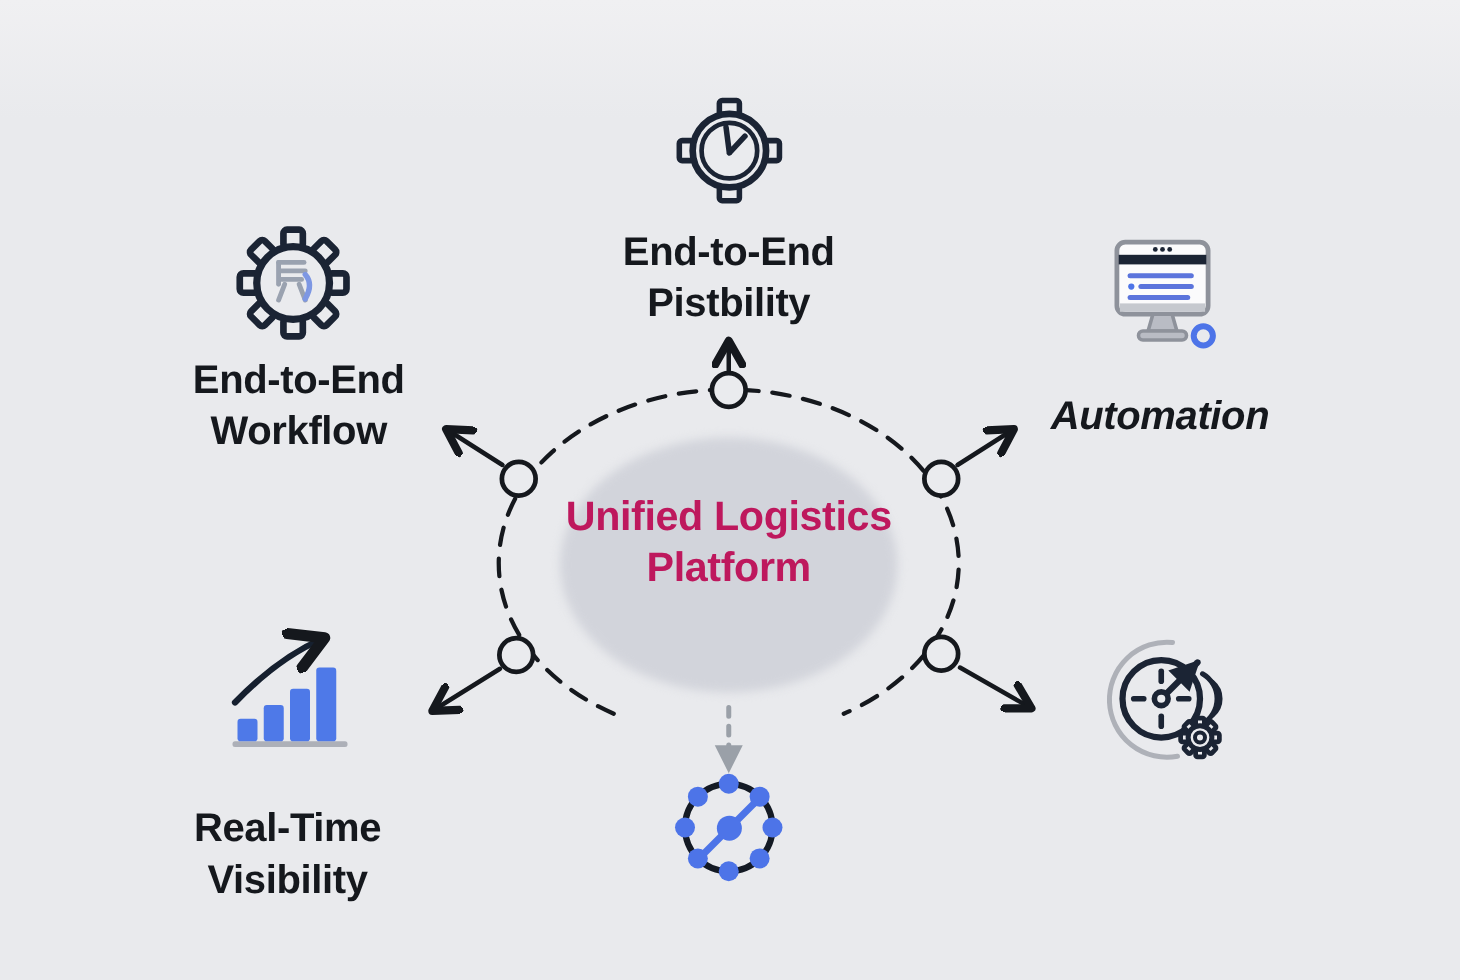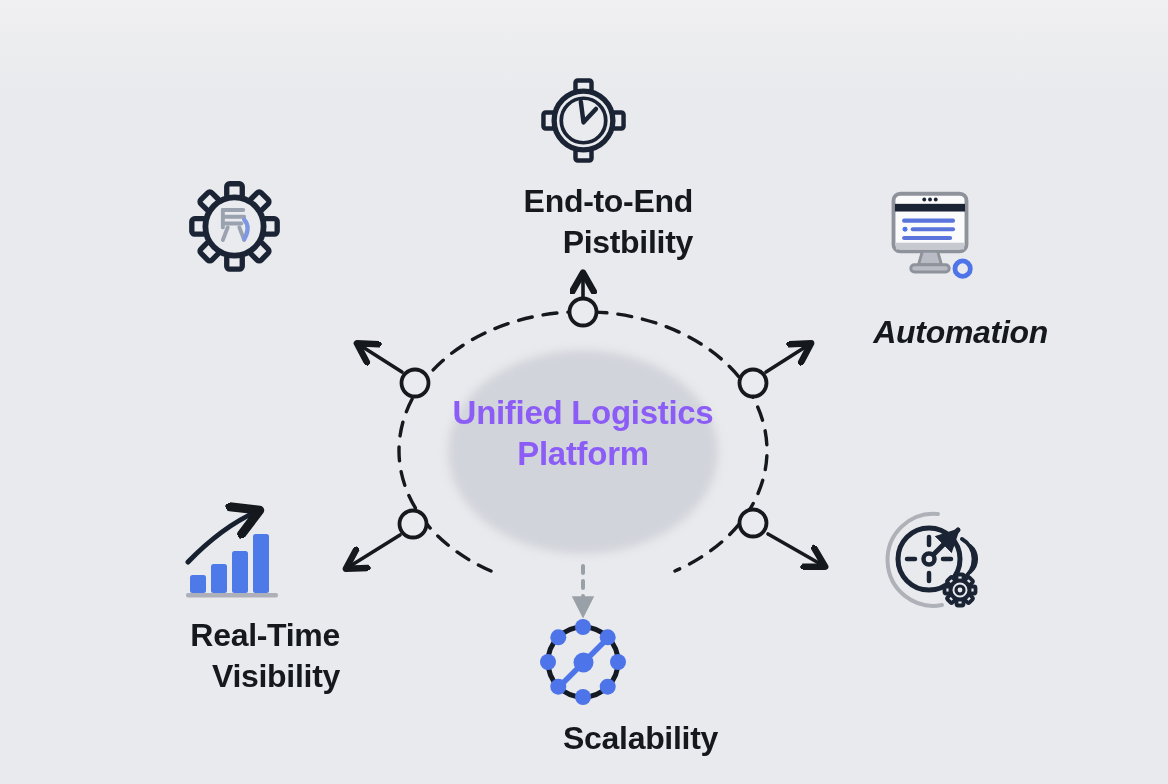--- a/index.html
+++ b/index.html
@@ -10,31 +10,31 @@
   }
   .canvas{position:relative;width:1168px;height:784px;}
   .layer{position:absolute;left:0;top:0;}
   .center-ellipse{
     position:absolute;left:448px;top:350px;width:270px;height:204px;
     background:#D2D4DB;border-radius:50%;filter:blur(4px);
   }
   .center-title{
     position:absolute;left:448px;top:392px;width:270px;
     text-align:center;font-size:33px;font-weight:700;line-height:41px;
-    color:#8b5cf6;letter-spacing:-0.3px;
+    color:#be185d;letter-spacing:-0.3px;
   }
   .spoke-label{
-    position:absolute;text-align:right;
+    position:absolute;text-align:center;
     font-size:32px;font-weight:700;line-height:41px;
     color:#15181D;letter-spacing:-0.3px;
   }
   #label-top{left:473px;top:181px;width:220px;}
   #label-topleft{left:129px;top:283px;width:220px;}
   #label-topright{left:808px;top:312px;width:240px;font-style:italic;}
-  #label-bottomleft{left:120px;top:615px;width:220px;}
+  #label-bottomleft{left:120px;top:642px;width:220px;}
   #label-bottom{left:448px;top:718px;width:270px;}
   #label-bottomright{left:828px;top:633px;width:200px;}
   .icon{position:absolute;}
   #icon-clock{left:539px;top:76px;width:89px;height:89px;}
   #icon-gear{left:186px;top:176px;width:97px;height:97px;}
   #icon-monitor{left:882px;top:188px;width:96px;height:96px;}
   #icon-chart{left:178px;top:498px;width:110px;height:105px;}
   #icon-network{left:533px;top:612px;width:100px;height:100px;}
   #icon-gauge{left:876px;top:502px;width:118px;height:115px;}
 </style>
@@ -103,20 +103,21 @@
     <g fill="none" stroke="#9AA2B0" stroke-width="4" stroke-linecap="round">
       <path d="M 38 35 L 38 53"></path>
       <path d="M 38 35 H 59"></path>
       <path d="M 40 42 H 60"></path>
       <path d="M 40 49 H 57"></path>
       <path d="M 43 53 L 38 66"></path>
       <path d="M 55 53 L 60 66"></path>
     </g>
     <path d="M 60 45 Q 67 53 60 65" fill="none" stroke="#7D97E3" stroke-width="4.5" stroke-linecap="round"></path>
   </svg>
+  <div class="spoke-label" id="label-topleft">End-to-End Workflow</div>
 
   <svg class="icon" id="icon-monitor" viewBox="0 0 100 100">
     <rect x="12" y="6" width="76" height="60" rx="7" fill="#FBFBFC" stroke="#8E929B" stroke-width="4"></rect>
     <circle cx="44" cy="12" r="2" fill="#1B2434"></circle>
     <circle cx="50" cy="12" r="2" fill="#1B2434"></circle>
     <circle cx="56" cy="12" r="2" fill="#1B2434"></circle>
     <rect x="13.5" y="16.5" width="73" height="8" fill="#1B2434"></rect>
     <g stroke="#5B74DC" stroke-width="4.2" stroke-linecap="round" fill="none">
       <path d="M 23 34 H 74"></path>
       <path d="M 32 43 H 74"></path>
@@ -150,21 +151,20 @@
       <circle cx="74.7" cy="25.3" r="8"></circle>
       <circle cx="85" cy="50" r="8"></circle>
       <circle cx="74.7" cy="74.7" r="8"></circle>
       <circle cx="50" cy="85" r="8"></circle>
       <circle cx="25.3" cy="74.7" r="8"></circle>
       <circle cx="15" cy="50" r="8"></circle>
       <circle cx="25.3" cy="25.3" r="8"></circle>
       <circle cx="50.5" cy="50.5" r="10"></circle>
     </g>
   </svg>
-  <div class="spoke-label" id="label-bottom">Scalability</div>
 
   <svg class="icon" id="icon-gauge" viewBox="0 0 118 115">
     <path d="M 62 12 A 46 46 0 1 0 66 103" fill="none" stroke="#AEB1B8" stroke-width="4" stroke-linecap="round"></path>
     <circle cx="53" cy="57" r="31" fill="none" stroke="#1B2434" stroke-width="5"></circle>
     <g stroke="#1B2434" stroke-width="4.5" stroke-linecap="round" fill="none">
       <path d="M 53 35 L 53 43"></path>
       <path d="M 53 71 L 53 79"></path>
       <path d="M 31 57 L 39 57"></path>
       <path d="M 67 57 L 75 57"></path>
     </g>

